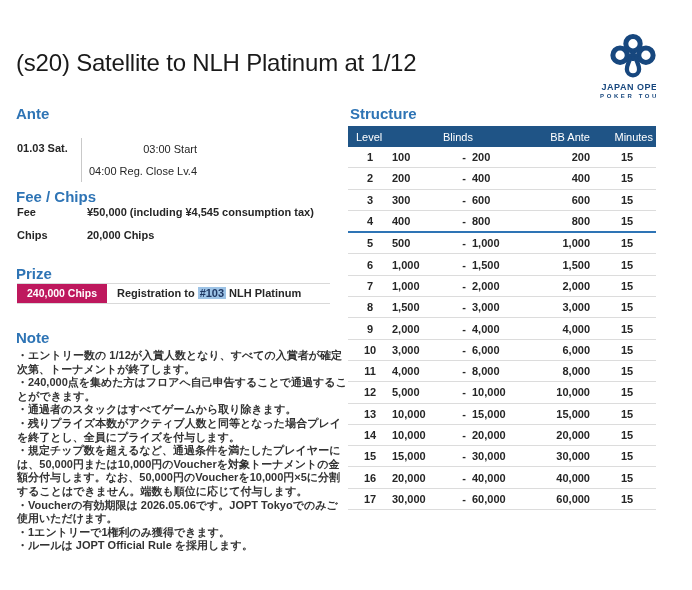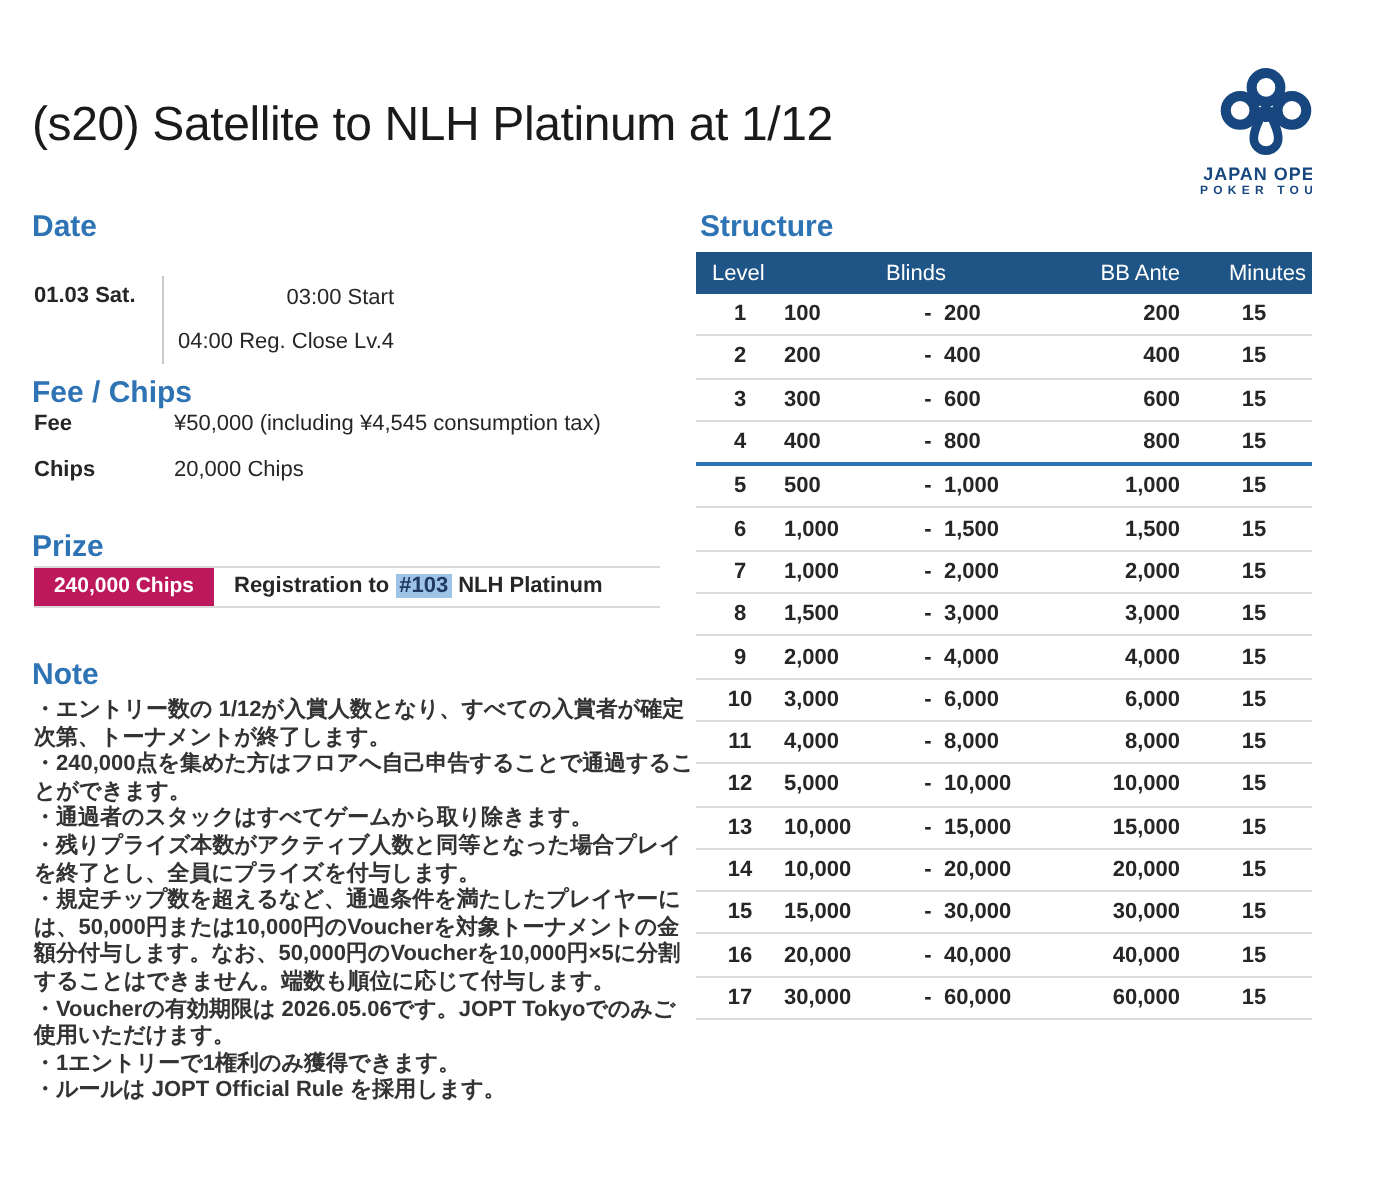--- a/index.html
+++ b/index.html
@@ -27,21 +27,21 @@
   .h-structure { left:350px; top:105px; }
   
   .date-block { position:absolute; left:17px; top:138px; display:flex; }
   .date-day { width:64px; font-size:11px; font-weight:700; padding-top:4px; box-sizing:border-box; }
   .date-sep { border-left:1px solid #C9C9C9; margin-right:7px; }
   .date-times .t { font-size:11px; font-weight:400; height:22px; line-height:22px; white-space:nowrap;text-align:right; }
   
   .fee-block { position:absolute; left:17px; top:206px; }
   .frow { display:flex; height:23px; }
   .flabel { width:70px; font-size:11px; font-weight:700; }
-  .fvalue { font-size:11px; font-weight:400; white-space:nowrap; }
+  .fvalue { font-size:11px; font-weight:700; white-space:nowrap; }
   
   .prize-row {
     position:absolute; left:17px; top:283px; width:313px; height:19px;
     border-top:1px solid #D9D9D9; border-bottom:1px solid #D9D9D9;
     display:flex; align-items:stretch; box-sizing:content-box;
   }
   .prize-amount {
     width:90px; background:#be185d; color:#ffffff; font-size:10.5px; font-weight:700;
     text-align:center; line-height:19px; flex:none;
   }
@@ -91,21 +91,21 @@
       <path d="M32 27 C27 36 23.5 43 23.5 49 a8.5 8.5 0 0 0 17 0 C40.5 43 37 36 32 27 Z" fill="none" stroke="#17477E" stroke-width="6"></path>
       <g fill="#17477E">
         <rect x="29.8" y="21.5" width="4.4" height="16" rx="1"></rect>
         <rect x="24" y="27.3" width="16" height="4.4" rx="1"></rect>
       </g>
     </svg>
     <div class="logo-l1">JAPAN OPEN</div>
     <div class="logo-l2">POKER TOUR</div>
   </div>
 
-  <h2 class="sec h-date">Date</h2>
+  <h2 class="sec h-date">Ante</h2>
   <div class="date-block">
     <div class="date-day">01.03 Sat.</div>
     <div class="date-sep"></div>
     <div class="date-times">
       <div class="t">03:00 Start</div>
       <div class="t">04:00 Reg. Close Lv.4</div>
     </div>
   </div>
 
   <h2 class="sec h-fee">Fee / Chips</h2>

